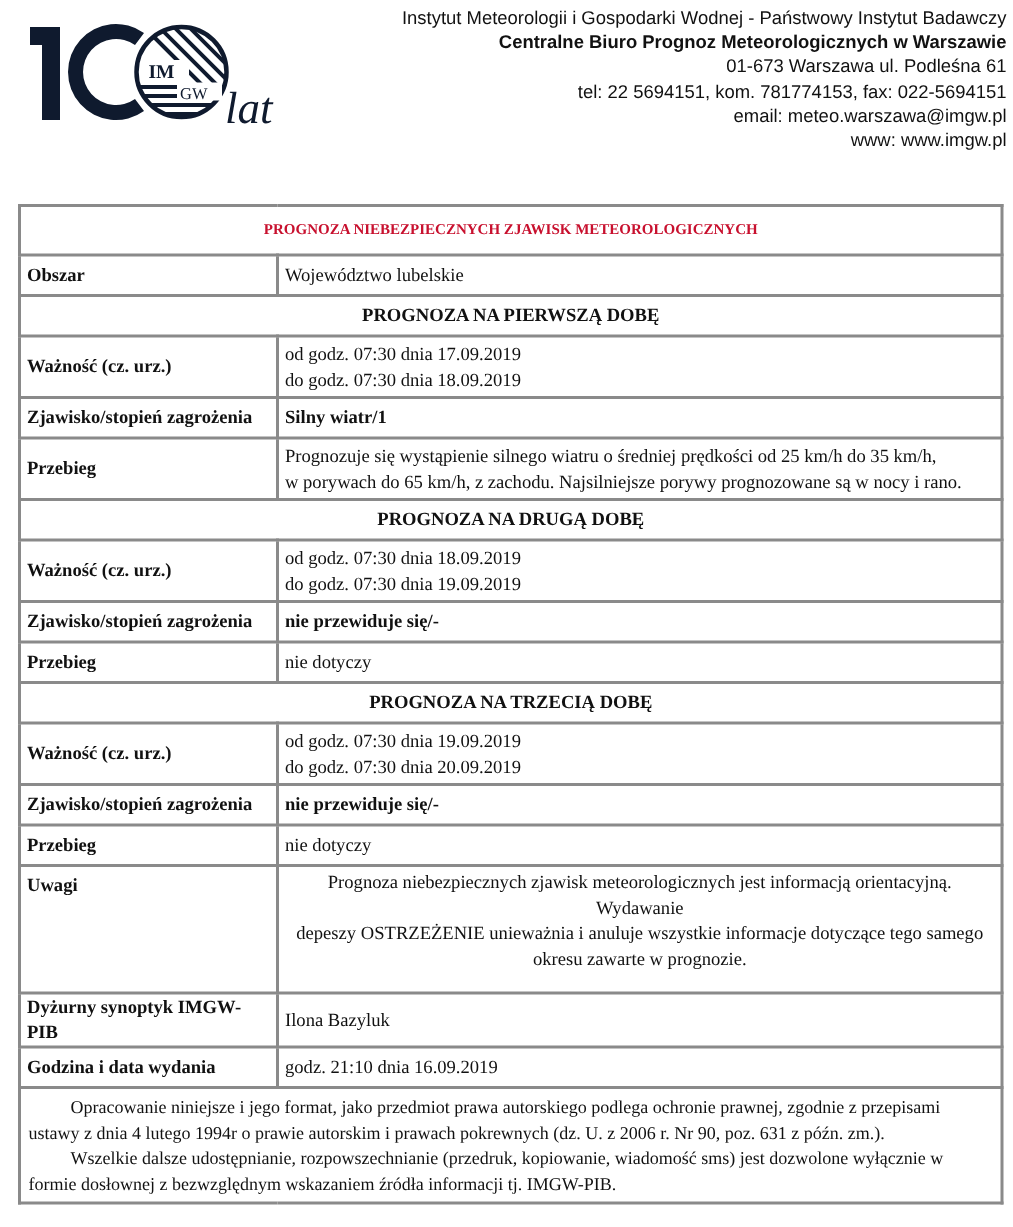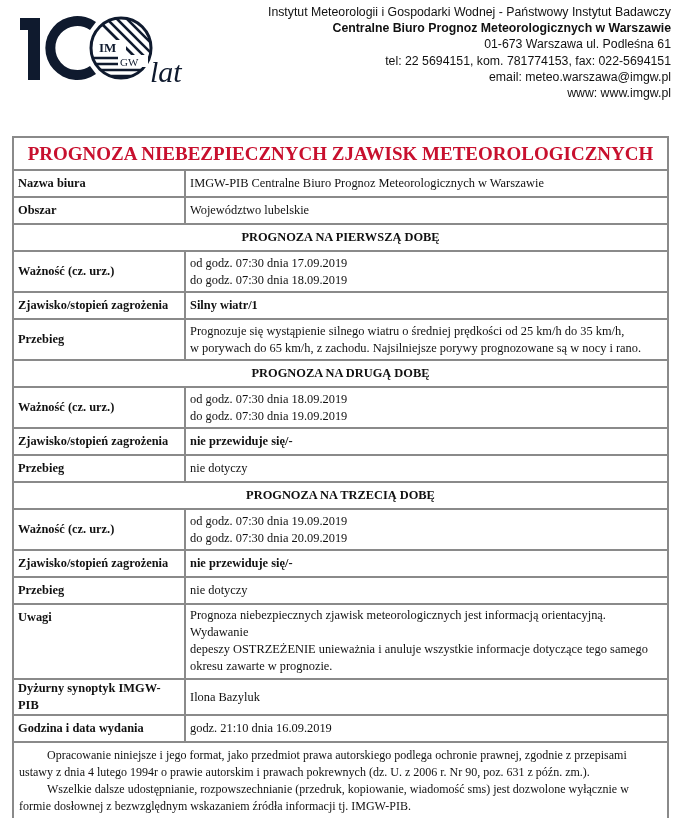--- a/index.html
+++ b/index.html
@@ -17,29 +17,29 @@
 
     table.forecast {
       position: absolute; left: 12px; top: 136px; width: 657px;
       border-collapse: collapse; table-layout: fixed;
       font-family: "Liberation Serif", serif; font-size: 12.4px;
     }
     table.forecast td {
       border: 2px solid #8a8a8a; padding: 0 4px; vertical-align: middle; line-height: 17px;
     }
     col.c1 { width: 172px; }
-    .title-cell { text-align: center; height: 31px; color: #c8102e; font-weight: bold; font-size: 19px; }
+    .title-cell { text-align: center; height: 31px; color: #c8102e; font-weight: bold; font-size: 10px; }
     .section-cell { text-align: center; font-weight: bold; height: 25px; font-size: 12.4px; }
     .lbl { font-weight: bold; }
     .val-bold { font-weight: bold; }
     .row-std td { height: 25px; }
     .row-two td { height: 39px; }
     .row-three td { height: 53px; }
     .row-uwagi td.lbl { vertical-align: top; padding-top: 4px; margin-left: 48px; }
-    .row-uwagi td.val { padding-top: 2px; padding-bottom: 3px; }
+    .row-uwagi td.val { padding-top: 2px; padding-bottom: 13px; text-align: center; }
     .footer-cell { padding: 4px 5px 3px 5px !important; text-align: left; line-height: 17px; font-size: 12px; }
     .footer-cell p { margin: 0; text-indent: 28px; }
   </style>
 </head>
 <body>
 
 <div class="header">
   <svg class="logo" viewBox="0 0 180 80">
     <defs>
       <clipPath id="circ">
@@ -82,24 +82,20 @@
 </div>
 
 <table class="forecast">
   <colgroup>
       <col class="c1">
       <col>
     </colgroup>
   <tbody>
       <tr>
     <td colspan="2" class="title-cell">PROGNOZA NIEBEZPIECZNYCH ZJAWISK METEOROLOGICZNYCH</td>
-  </tr>
-  <tr class="row-std">
-    <td class="lbl">Nazwa biura</td>
-    <td>IMGW-PIB Centralne Biuro Prognoz Meteorologicznych w Warszawie</td>
   </tr>
   <tr class="row-std">
     <td class="lbl">Obszar</td>
     <td>Województwo lubelskie</td>
   </tr>
 
   <tr>
     <td colspan="2" class="section-cell">PROGNOZA NA PIERWSZĄ DOBĘ</td>
   </tr>
   <tr class="row-two">

